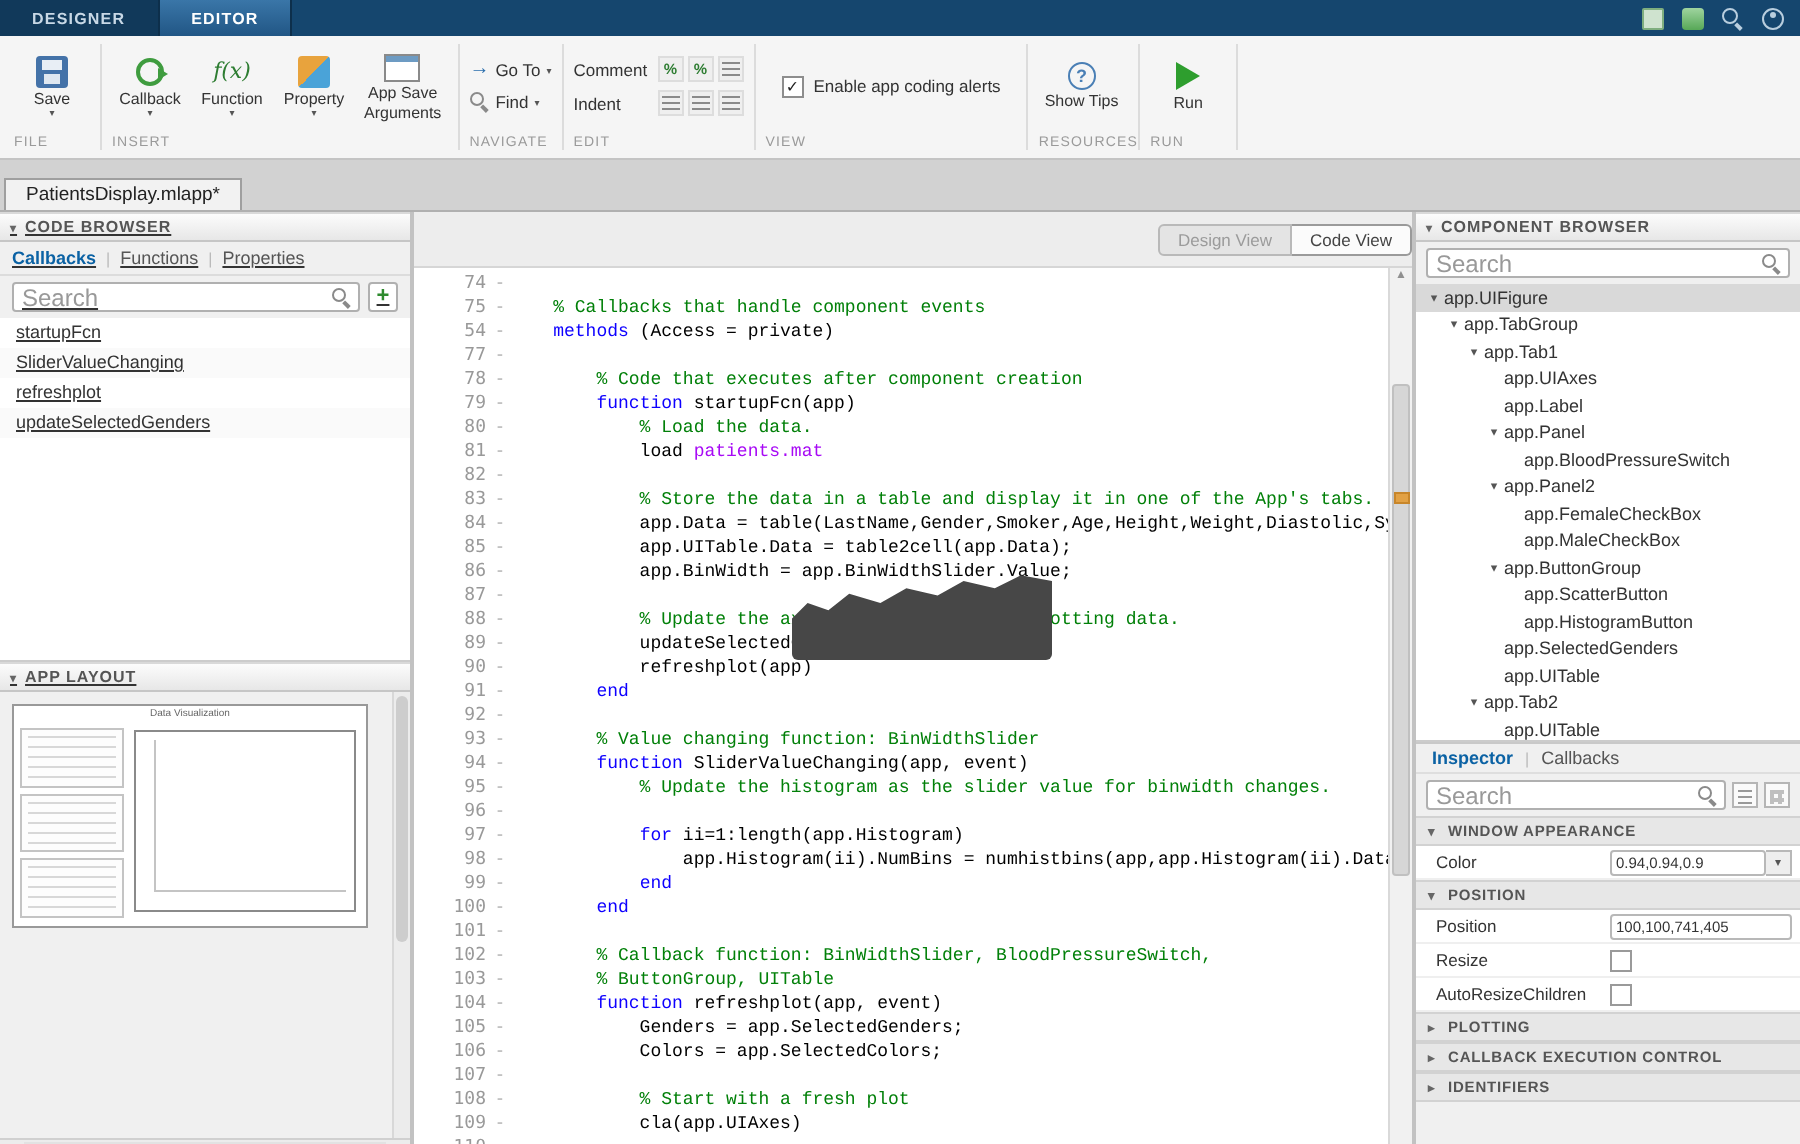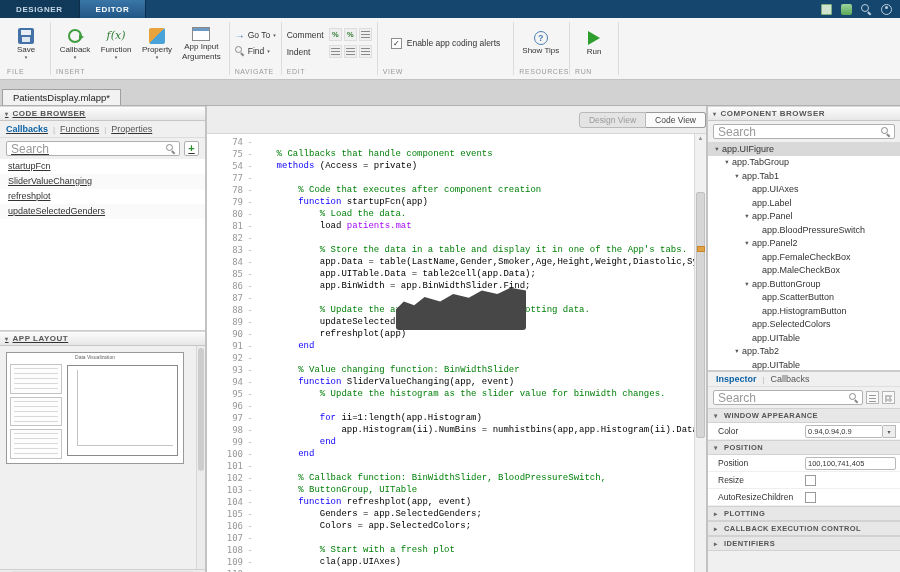--- a/index.html
+++ b/index.html
@@ -196,21 +196,21 @@
           <span class="blabel">Function</span>
           <span class="ddarrow">▾</span>
         </div>
         <div class="bigbtn">
           <span class="icon-property"></span>
           <span class="blabel">Property</span>
           <span class="ddarrow">▾</span>
         </div>
         <div class="bigbtn">
           <span class="icon-appinput"></span>
-          <span class="blabel2">App Input</span>
+          <span class="blabel2">App Save</span>
           <span class="blabel2">Arguments</span>
         </div>
       </div>
       <div class="rsec">INSERT</div>
     </div>
     <div class="vsep"></div>
 
     <div class="rgroup">
       <div class="rgc">
         <div class="navcol">
@@ -373,21 +373,21 @@
             <div class="cl"><span class="ln">54</span><span class="fold">-</span><span class="ct"><span class="tx">    </span><span class="kw">methods</span><span class="tx"> (Access = private)</span></span></div>
             <div class="cl"><span class="ln">77</span><span class="fold">-</span><span class="ct"></span></div>
             <div class="cl"><span class="ln">78</span><span class="fold">-</span><span class="ct"><span class="cm">        % Code that executes after component creation</span></span></div>
             <div class="cl"><span class="ln">79</span><span class="fold">-</span><span class="ct"><span class="tx">        </span><span class="kw">function</span><span class="tx"> startupFcn(app)</span></span></div>
             <div class="cl"><span class="ln">80</span><span class="fold">-</span><span class="ct"><span class="cm">            % Load the data.</span></span></div>
             <div class="cl"><span class="ln">81</span><span class="fold">-</span><span class="ct"><span class="tx">            load </span><span class="str">patients.mat</span></span></div>
             <div class="cl"><span class="ln">82</span><span class="fold">-</span><span class="ct"></span></div>
             <div class="cl"><span class="ln">83</span><span class="fold">-</span><span class="ct"><span class="cm">            % Store the data in a table and display it in one of the App's tabs.</span></span></div>
             <div class="cl"><span class="ln">84</span><span class="fold">-</span><span class="ct"><span class="tx">            app.Data = table(LastName,Gender,Smoker,Age,Height,Weight,Diastolic,Systolic,SelfAssessedHealthStatus);</span></span></div>
             <div class="cl"><span class="ln">85</span><span class="fold">-</span><span class="ct"><span class="tx">            app.UITable.Data = table2cell(app.Data);</span></span></div>
-            <div class="cl"><span class="ln">86</span><span class="fold">-</span><span class="ct"><span class="tx">            app.BinWidth = app.BinWidthSlider.Find;</span></span></div>
+            <div class="cl"><span class="ln">86</span><span class="fold">-</span><span class="ct"><span class="tx">            app.BinWidth = app.BinWidthSlider.Value;</span></span></div>
             <div class="cl"><span class="ln">87</span><span class="fold">-</span><span class="ct"></span></div>
             <div class="cl"><span class="ln">88</span><span class="fold">-</span><span class="ct"><span class="cm">            % Update the axes with the selected plotting data.</span></span></div>
             <div class="cl"><span class="ln">89</span><span class="fold">-</span><span class="ct"><span class="tx">            updateSelectedGenders(app)</span></span></div>
             <div class="cl"><span class="ln">90</span><span class="fold">-</span><span class="ct"><span class="tx">            refreshplot(app)</span></span></div>
             <div class="cl"><span class="ln">91</span><span class="fold">-</span><span class="ct"><span class="tx">        </span><span class="kw">end</span></span></div>
             <div class="cl"><span class="ln">92</span><span class="fold">-</span><span class="ct"></span></div>
             <div class="cl"><span class="ln">93</span><span class="fold">-</span><span class="ct"><span class="cm">        % Value changing function: BinWidthSlider</span></span></div>
             <div class="cl"><span class="ln">94</span><span class="fold">-</span><span class="ct"><span class="tx">        </span><span class="kw">function</span><span class="tx"> SliderValueChanging(app, event)</span></span></div>
             <div class="cl"><span class="ln">95</span><span class="fold">-</span><span class="ct"><span class="cm">            % Update the histogram as the slider value for binwidth changes.</span></span></div>
             <div class="cl"><span class="ln">96</span><span class="fold">-</span></div>
@@ -477,21 +477,21 @@
           <div class="trw" style="padding-left: 44px;">
             <span class="tarr"></span>
             <span class="tl">app.ScatterButton</span>
           </div>
           <div class="trw" style="padding-left: 44px;">
             <span class="tarr"></span>
             <span class="tl">app.HistogramButton</span>
           </div>
           <div class="trw" style="padding-left: 34px;">
             <span class="tarr"></span>
-            <span class="tl">app.SelectedColors</span>
+            <span class="tl">app.SelectedGenders</span>
           </div>
           <div class="trw" style="padding-left: 34px;">
             <span class="tarr"></span>
             <span class="tl">app.UITable</span>
           </div>
           <div class="trw" style="padding-left: 24px;">
             <span class="tarr">▾</span>
             <span class="tl">app.Tab2</span>
           </div>
           <div class="trw" style="padding-left: 34px;">

